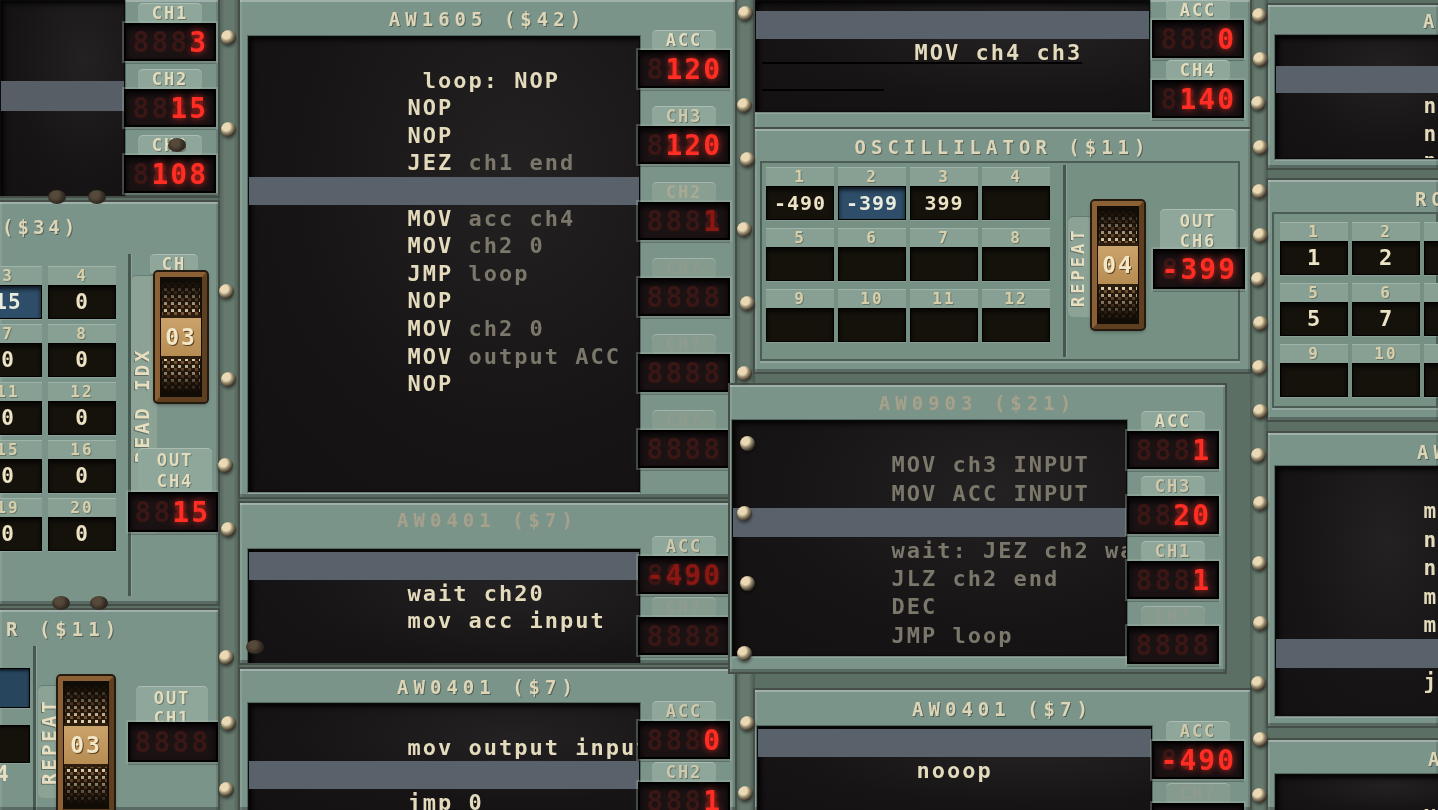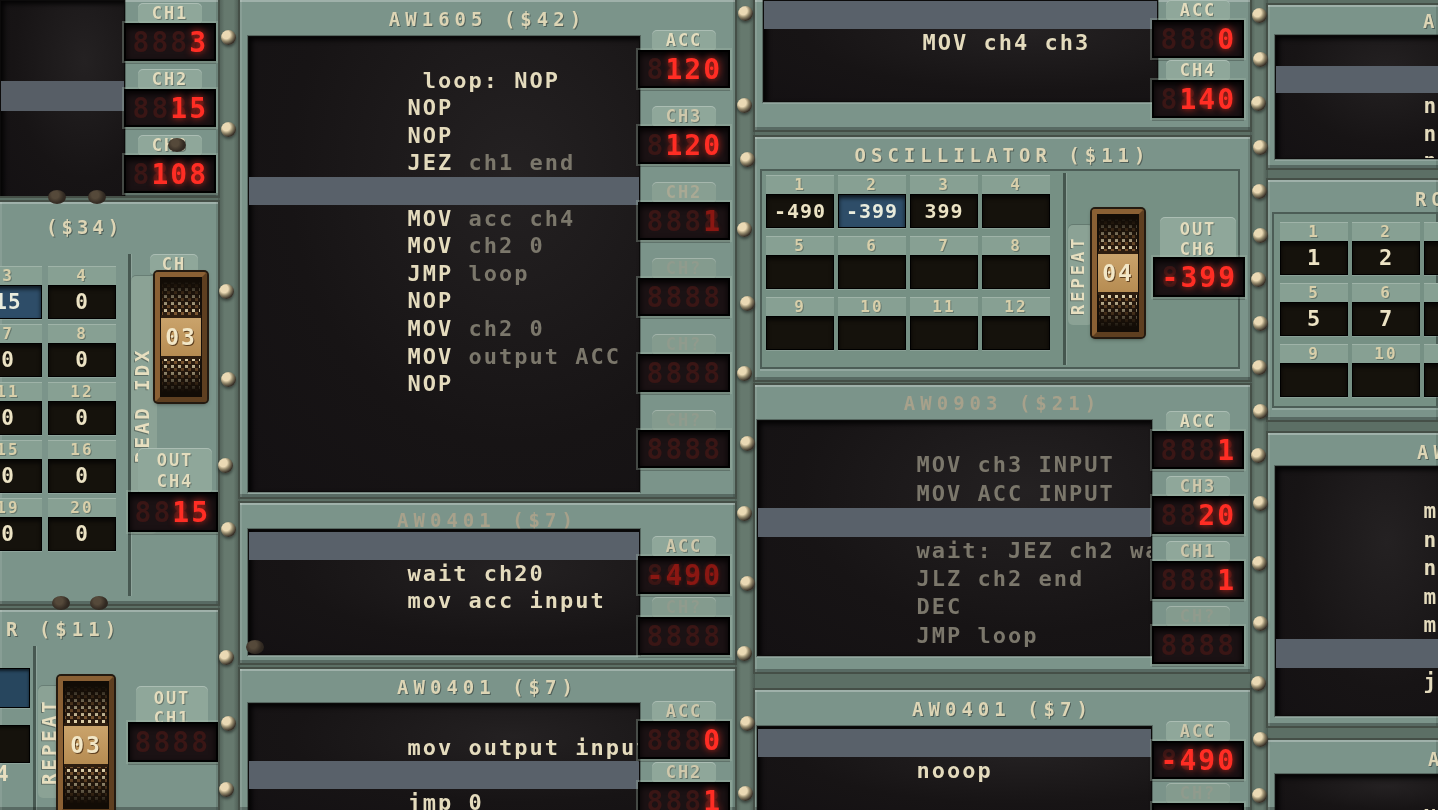--- a/index.html
+++ b/index.html
@@ -134,21 +134,21 @@
           <div class="tab">CH3</div>
           <div class="led">
             <span class="ghost">8888</span>
             <span class="val">108</span>
           </div>
         </div>
       </div>
   </div>
 
   <div class="panel" id="p-ram" style="left:0;top:202px;width:218px;height:402px;">
-    <div class="ptitle cut" style="left:2px;top:14px;letter-spacing:4px;margin-left:44px;">($34)</div>
+    <div class="ptitle cut" style="left:2px;top:14px;letter-spacing:4px;">($34)</div>
     <div class="grid" style="left:-26px;top:64px;width:150px;column-gap:6px;row-gap:5px;">
 
     <div class="gcell hlc">
           <div class="hdr">3</div>
           <div class="cell">15</div>
         </div>
         <div class="gcell">
           <div class="hdr">4</div>
           <div class="cell">0</div>
         </div>
@@ -308,21 +308,21 @@
           <div class="led">
             <span class="ghost">8888</span>
             <span class="val"></span>
           </div>
         </div>
       </div>
   </div>
 
   <div class="panel" id="p-aw0401a" style="left:240px;top:503px;width:495px;height:160px;">
     <div class="ptitle tdim" style="top:6px;">AW0401 ($7)</div>
-    <div class="codearea" style="left:8px;top:26px;width:390px;height:122px;">
+    <div class="codearea" style="left:8px;top:46px;width:390px;height:122px;">
 
     <div class="cl hl">
           <span class="a">wait ch20</span><span class="b"></span>
         </div>
         <div class="cl">
           <span class="a">mov acc input</span><span class="b"></span>
         </div>
       </div>
     <div class="dcol" style="left:398px;top:33px;row-gap:3px;">
 
@@ -370,21 +370,21 @@
           <div class="tab">CH2</div>
           <div class="led">
             <span class="ghost">8888</span>
             <span class="val">1</span>
           </div>
         </div>
       </div>
   </div>
 
   <div class="panel" id="p-topmov" style="left:755px;top:0;width:495px;height:130px;">
-    <div class="codearea" style="left:8px;top:0;width:393px;height:100px;padding-top:0;">
+    <div class="codearea" style="left:0;top:0;width:393px;height:100px;padding-top:10px;text-decoration:underline;">
 
     <div class="cl hl">
           <span class="a">MOV ch4 ch3</span><span class="b"></span>
         </div>
       </div>
     <div class="dcol" style="left:397px;top:0;row-gap:2px;">
 
     <div class="disp lb0">
           <div class="tab">ACC</div>
           <div class="led">
@@ -395,21 +395,21 @@
         <div class="disp lb0">
           <div class="tab">CH4</div>
           <div class="led">
             <span class="ghost">8888</span>
             <span class="val">140</span>
           </div>
         </div>
       </div>
   </div>
 
-  <div class="panel" id="p-osc" style="left:755px;top:137px;width:495px;height:243px;">
+  <div class="panel" id="p-osc" style="left:755px;top:129px;width:495px;height:243px;">
     <div class="ptitle" style="top:7px;">OSCILLILATOR ($11)</div>
     <div class="gframe" style="left:5px;top:32px;width:480px;height:200px;">
       <div class="grid" style="left:6px;top:6px;width:292px;column-gap:4px;row-gap:8px;">
 
       <div class="gcell">
             <div class="hdr">1</div>
             <div class="cell" style="font-size:20px;">-490</div>
           </div>
           <div class="gcell hlc">
             <div class="hdr">2</div>
@@ -467,21 +467,21 @@
         <div>OUT</div>
         <div>CH6</div>
       </div>
       <div class="led" style="left:393px;top:88px;width:92px;height:40px;box-sizing:border-box;">
         <span class="ghost">8888</span>
         <span class="val">-399</span>
       </div>
     </div>
   </div>
 
-  <div class="panel" id="p-aw0903" style="left:755px;top:385px;width:495px;height:287px;">
+  <div class="panel" id="p-aw0903" style="left:730px;top:385px;width:495px;height:287px;">
     <div class="ptitle tdim" style="top:7px;">AW0903 ($21)</div>
     <div class="codearea lh28" style="left:2px;top:35px;width:393px;height:232px;">
 
     <div class="cl">
           <span class="a"></span><span class="b">MOV ch3 INPUT</span>
         </div>
         <div class="cl">
           <span class="a"></span><span class="b">MOV ACC INPUT</span>
         </div>
         <div class="cl">

